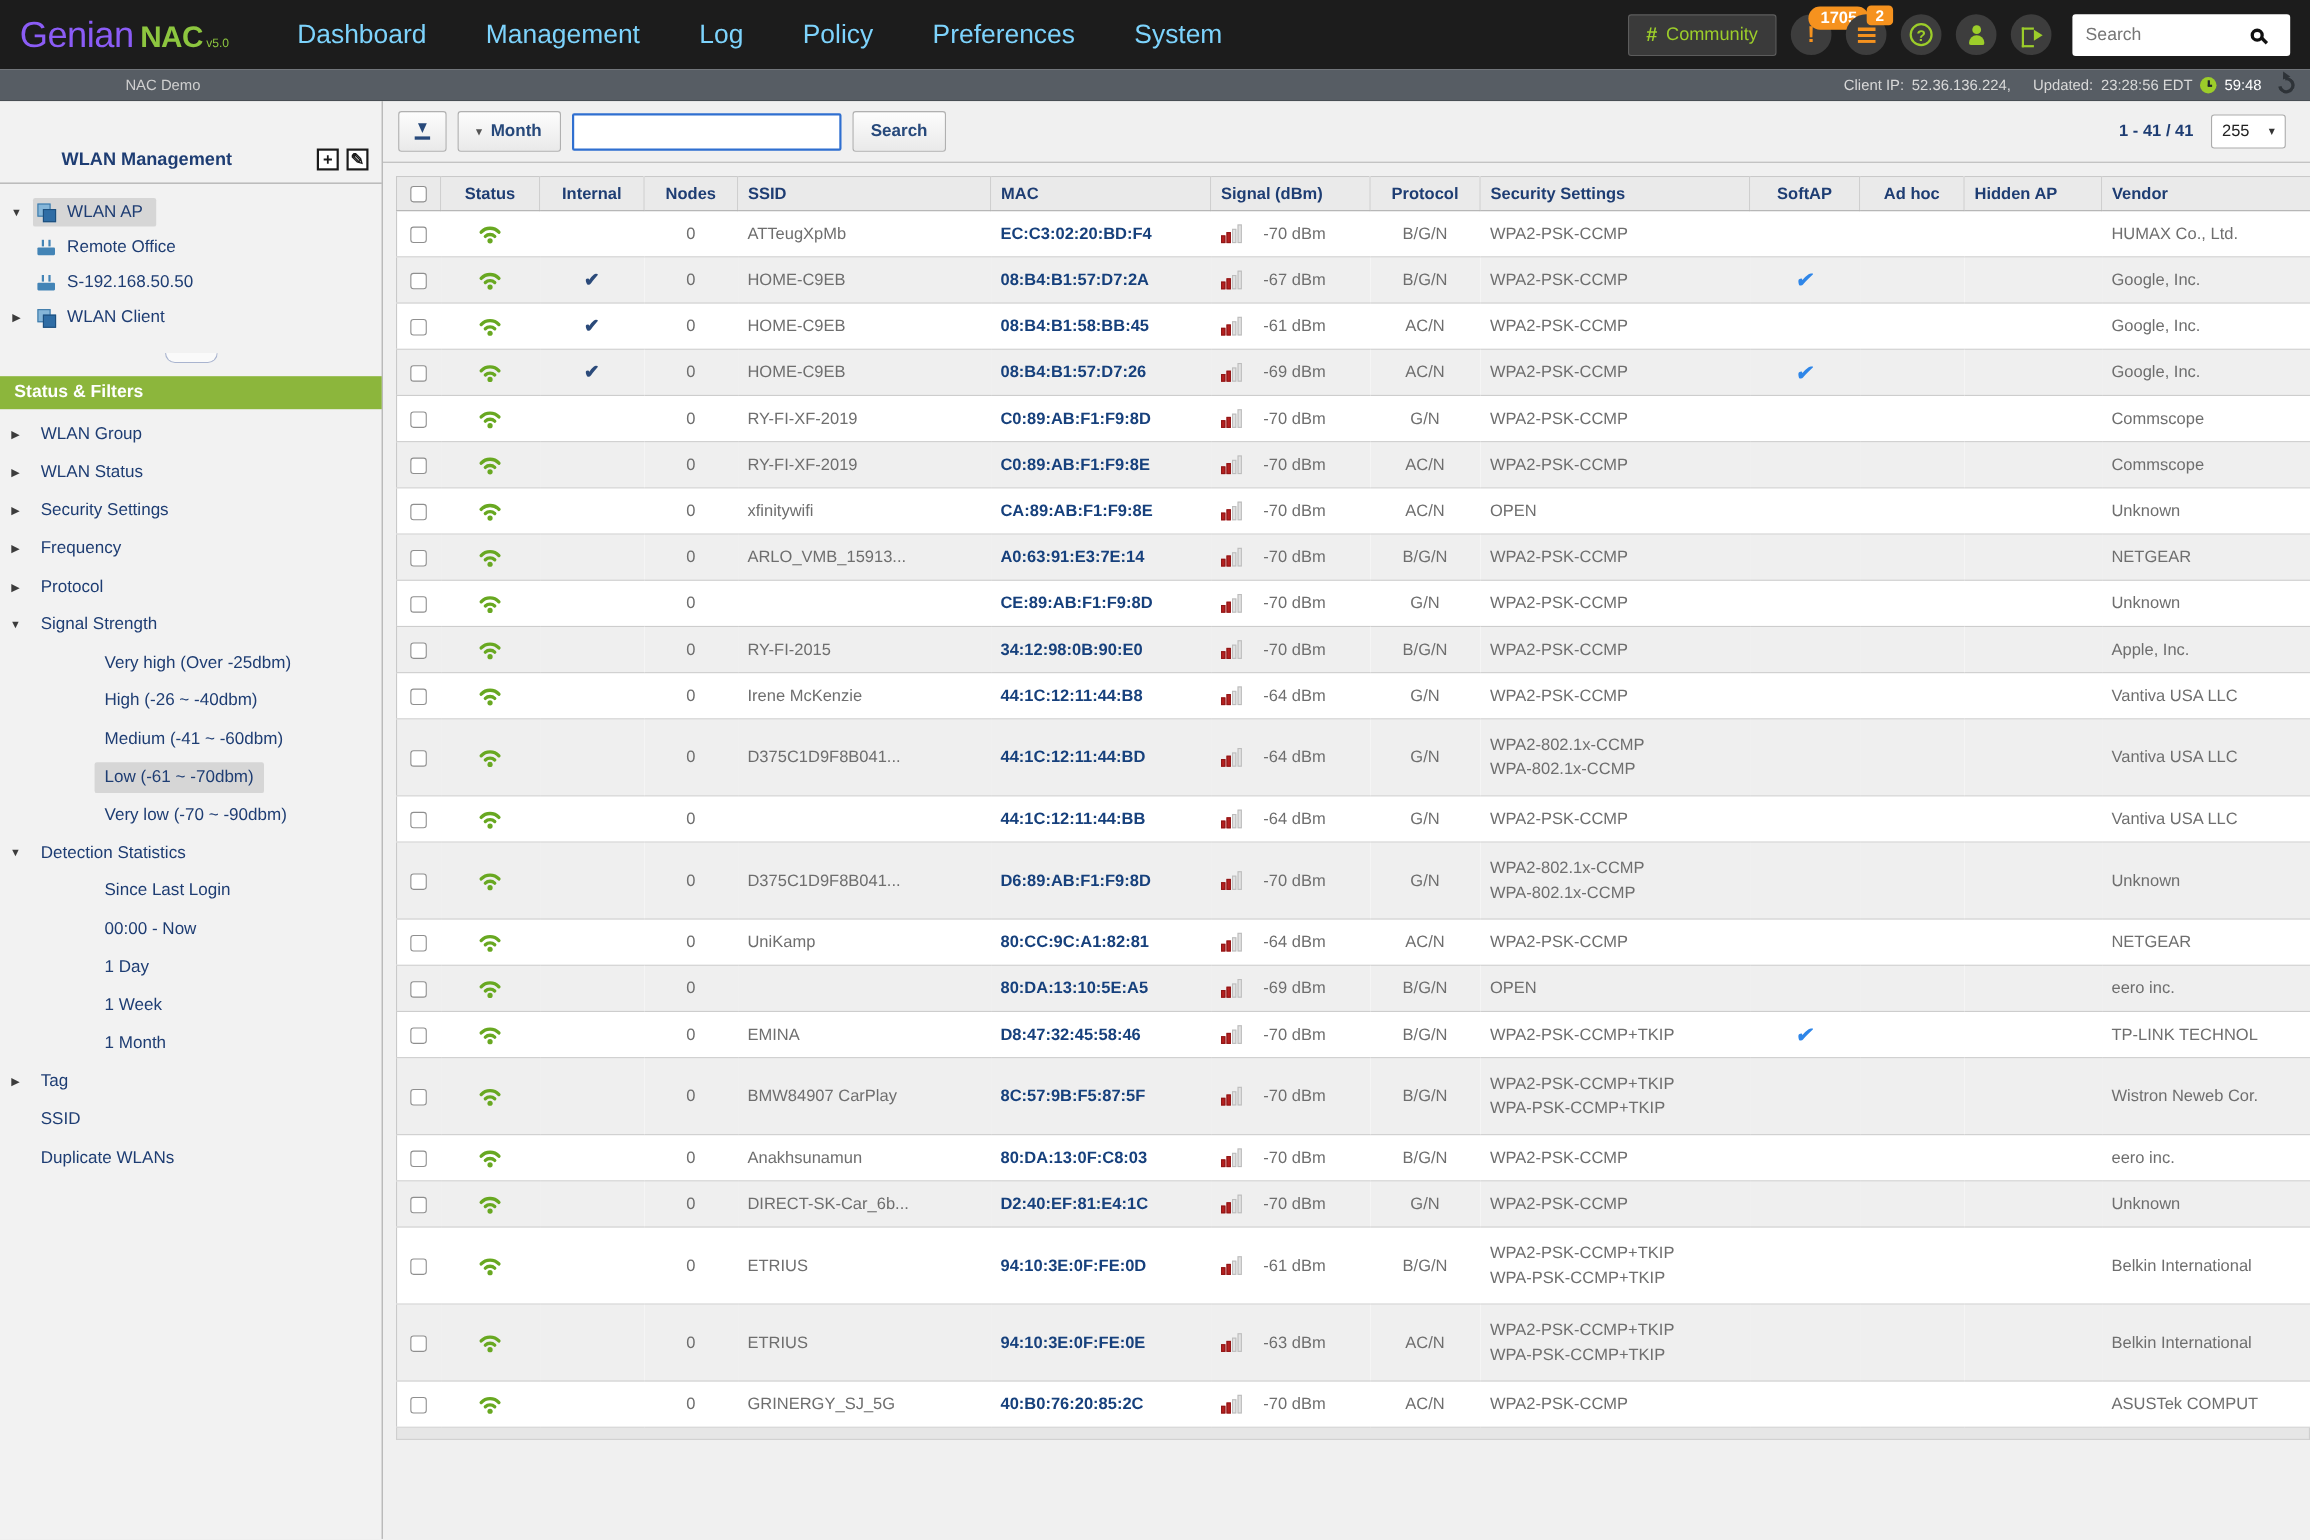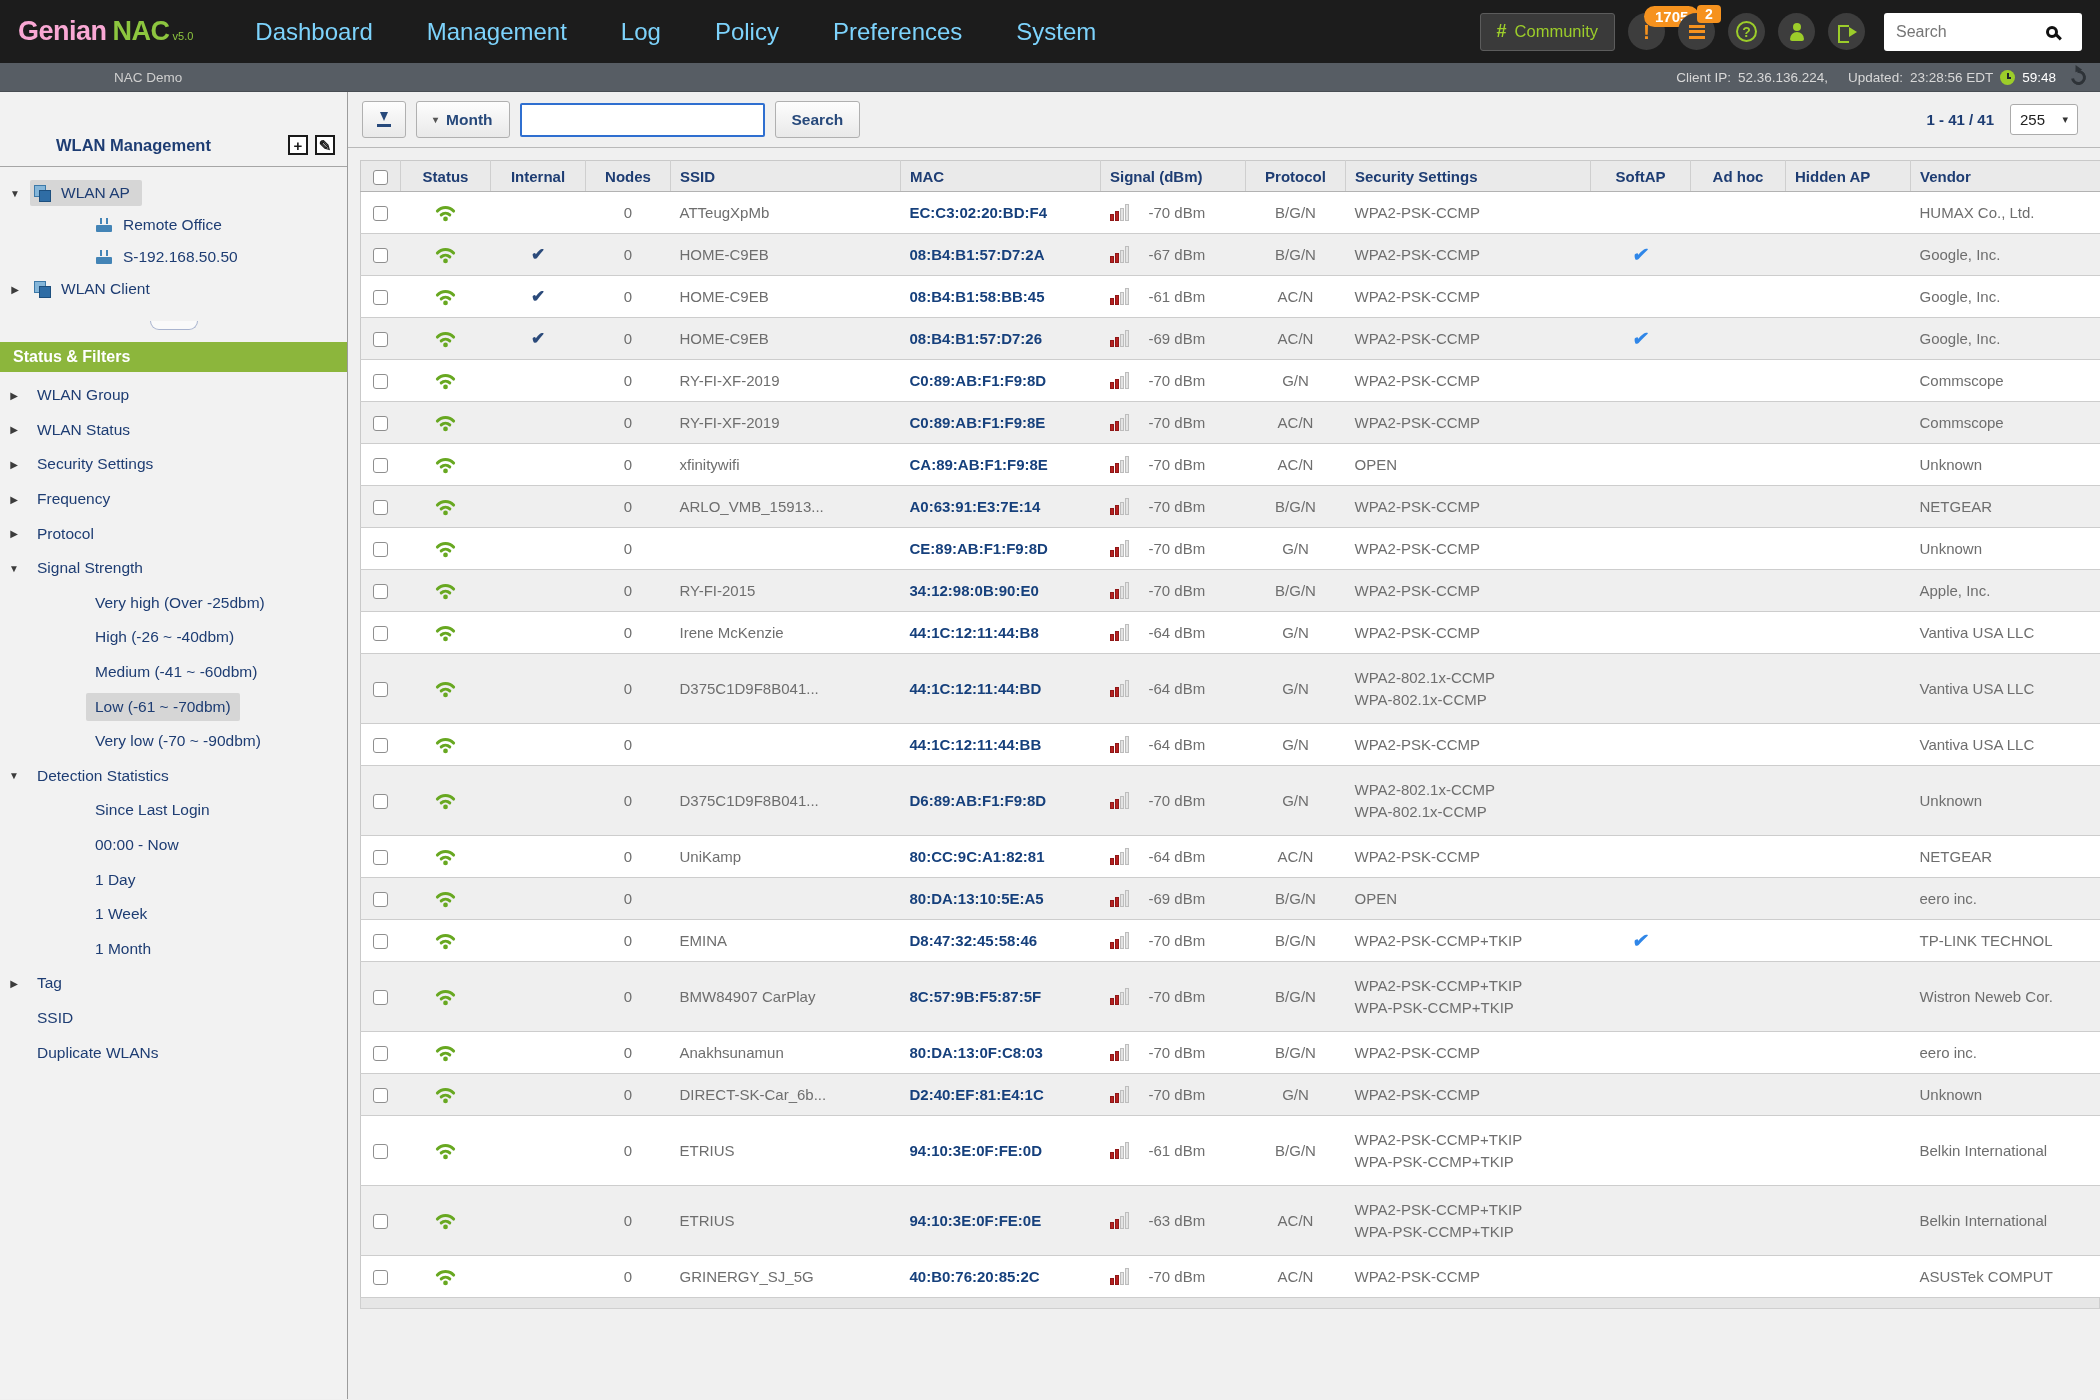--- a/index.html
+++ b/index.html
@@ -2,21 +2,21 @@
 <html><head>
 <meta charset="utf-8">
 <style>
   *{box-sizing:border-box;margin:0;padding:0}
   html,body{width:2100px;height:1400px;overflow:hidden;background:#f0f0f0;
     font-family:"Liberation Sans",sans-serif}
 
   
   .topbar{height:63px;background:#1c1c1c;display:flex;align-items:center;padding:0 18px}
   .brand{display:flex;align-items:baseline;white-space:nowrap}
-  .brand .g{color:#f9a8d4;font-weight:bold;font-size:27px;letter-spacing:-.5px}
+  .brand .g{color:#8b5cf6;font-weight:normal;font-size:33px;letter-spacing:-.5px}
   .brand .n{color:#8dc63f;font-weight:bold;font-size:27px;margin-left:6px;letter-spacing:-.5px}
   .brand .v{color:#8dc63f;font-size:11px;margin-left:3px}
   .menu{display:flex;margin-left:62px;gap:54px}
   .menu .mi{color:#7dd3fc;font-size:24px;cursor:pointer;white-space:nowrap}
   .topbar-right{margin-left:auto;display:flex;align-items:center;gap:13px}
   .community-btn{height:38px;background:#3a3a3a;border:1px solid #5c5c5c;border-radius:3px;
     display:flex;align-items:center;gap:8px;padding:0 16px;color:#9ccd2a;font-size:16.5px;cursor:pointer}
   .hash{color:#9ccd2a;font-weight:bold;font-size:18px}
   .icon-circle{width:37px;height:37px;border-radius:50%;background:#3d3d3d;position:relative;
     display:flex;align-items:center;justify-content:center;cursor:pointer;flex:none}
@@ -65,21 +65,21 @@
 
   
   .sb-title{height:75px;border-bottom:1px solid #a6a6a6;display:flex;align-items:flex-end;
     padding:0 12px 11px 56px}
   .sb-title-text{color:#1e3d73;font-weight:bold;font-size:16.5px;flex:1}
   .sq-btn{width:20px;height:20px;border:2px solid #1a1a1a;background:#fff;display:flex;align-items:center;
     justify-content:center;font-size:15px;font-weight:bold;color:#1a1a1a;margin-left:7px;cursor:pointer;line-height:1}
   .tree{padding-top:10px}
   .tree-row{height:32px;display:flex;align-items:center;font-size:15.5px;color:#1e3d73;cursor:pointer}
   .tree-row .caret{width:30px;text-align:center;color:#3c3c3c;font-size:10px;flex:none}
-  .tree-row.lvl1{padding-left:62px}
+  .tree-row.lvl1{}
   .node{display:flex;padding:4px 12px 4px 4px;border-radius:2px}
   .tree-row.selected .node{background:#d6d6d6}
   .tree-icon{width:19px;height:17px;position:relative;margin-right:8px;flex:none;display:inline-block}
   .icon-group::before{content:"";position:absolute;left:0;top:1px;width:10px;height:10px;background:#85b6d9;border:1px solid #3c79a8}
   .icon-group::after{content:"";position:absolute;left:5px;top:6px;width:10px;height:10px;background:#2f6da5;border:1px solid #1d4f7e}
   .icon-ap::before{content:"";position:absolute;left:0;top:9px;width:16px;height:7px;background:#4384b6;border-radius:1px}
   .icon-ap::after{content:"";position:absolute;left:4px;top:2px;width:2px;height:6px;background:#4384b6;box-shadow:6px 0 0 #4384b6}
   .handle{width:48px;height:9px;border:1px solid #a9b4cf;border-top:none;border-radius:0 0 12px 12px;
     margin:16px auto 12px;background:#fafafa;cursor:pointer}
   .filters-hdr{height:30px;background:#8cb63c;color:#fff;font-weight:bold;font-size:16px;

